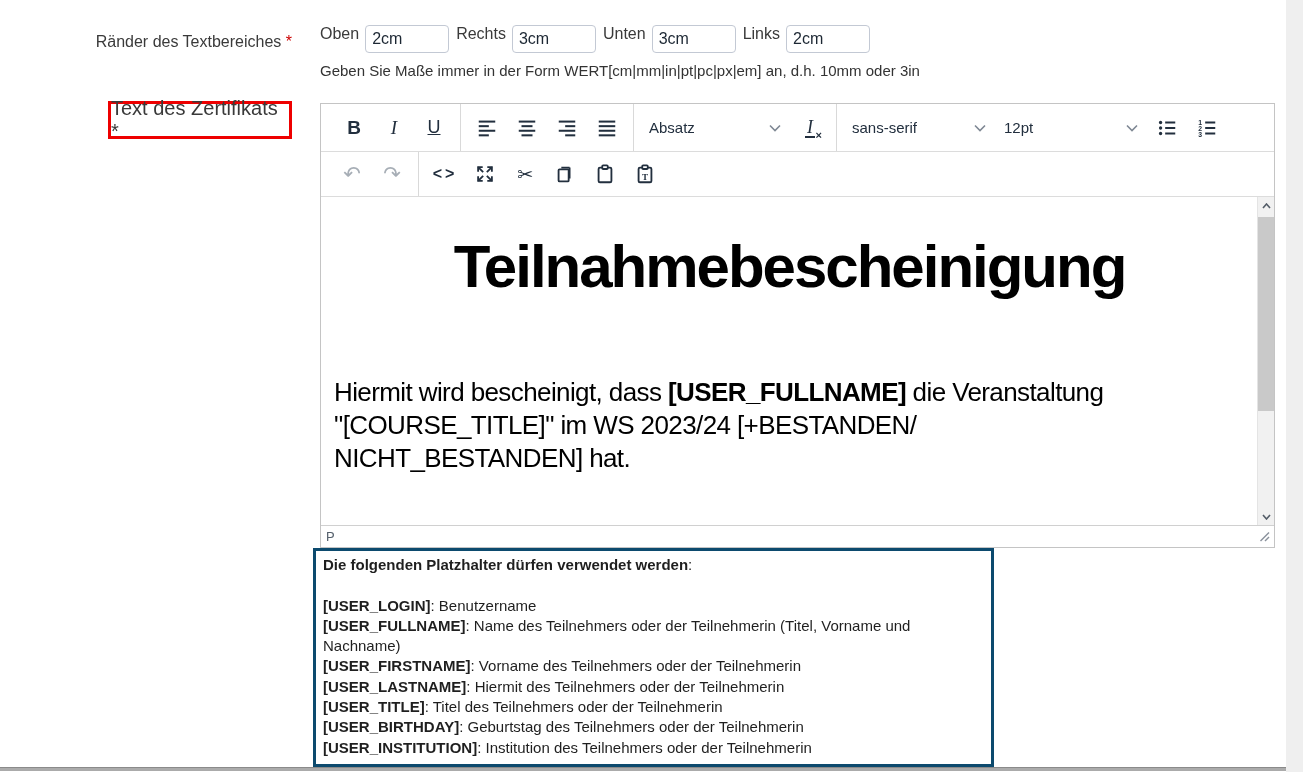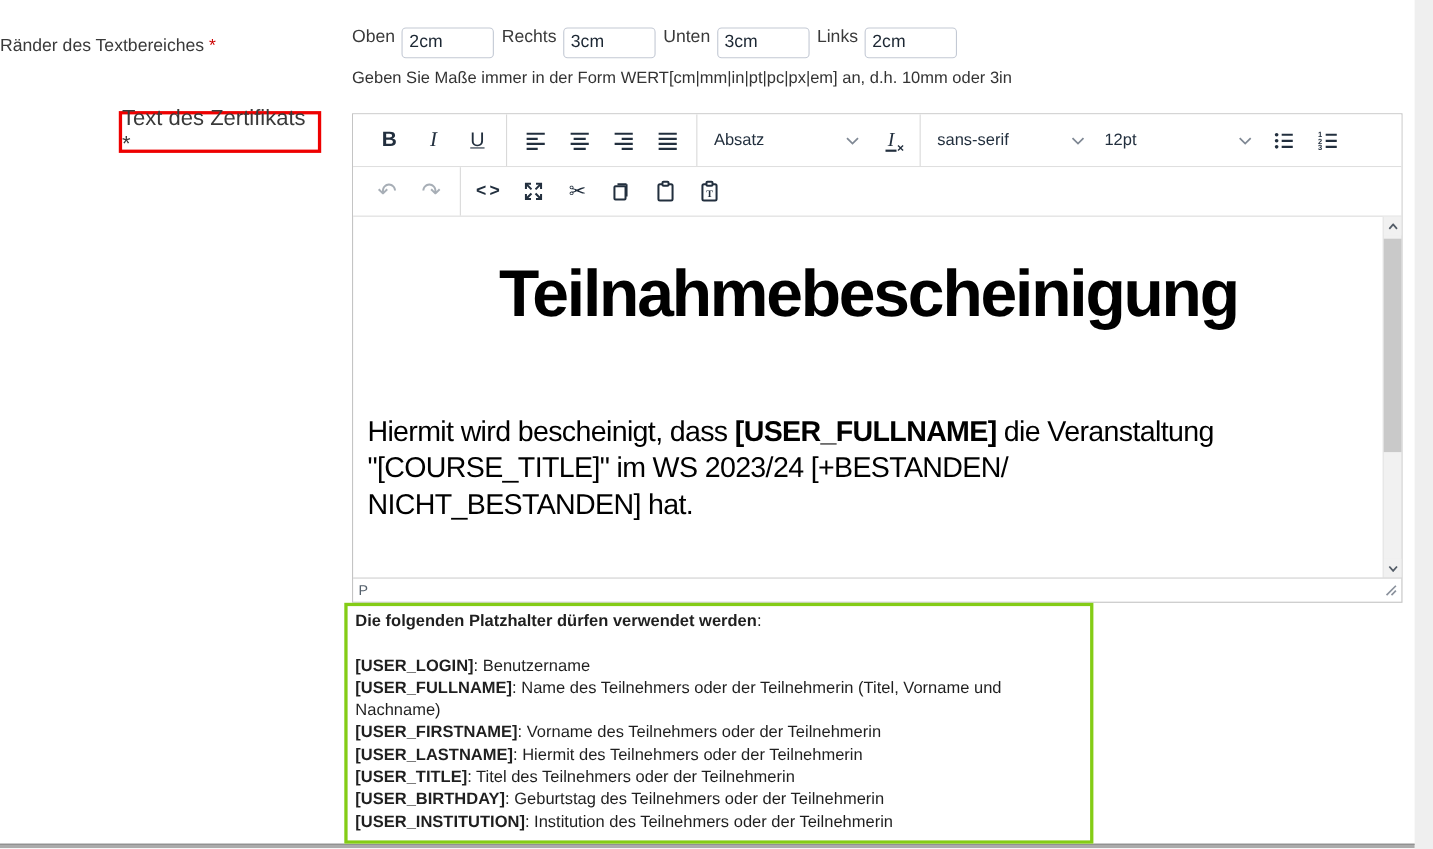--- a/index.html
+++ b/index.html
@@ -6,21 +6,21 @@
   body { background:#fff; }
   .stage {
     position:relative; width:1303px; height:772px; overflow:hidden;
     background:#ffffff; font-family:"Liberation Sans", sans-serif; color:#333;
   }
   
   .right-gutter { position:absolute; top:0; right:0; width:17px; height:772px; background:#efefef; }
   .bottom-bar { position:absolute; left:0; bottom:1px; width:1286px; height:4px; background:#ababab; border-top:1px solid #8a8a8a; }
 
   
-  .row-label { position:absolute; left:0; width:292px; font-size:16px; color:#3a3a3a; }
+  .row-label { position:absolute; left:0; width:292px; text-align:right; font-size:16px; color:#3a3a3a; }
   .row-label .req { color:#cc0000; }
   .label-margins { top:33px; }
   .cert-label-box {
     position:absolute; left:108px; top:101px; width:184px; height:38px;
     border:3px solid #ee0000; display:flex; align-items:center; justify-content:center;
     font-size:20px; color:#3a3a3a; background:#fff;
   }
   .fields-row { position:absolute; left:320px; top:25px; display:flex; font-size:16px; color:#3a3a3a; }
   .fields-row label { margin-right:6px; }
   .fields-row input {
@@ -77,21 +77,21 @@
   .sb-track { flex:1; position:relative; }
   .sb-thumb { position:absolute; left:0; top:3px; width:100%; height:194px; background:#c9c9c9; cursor:pointer; }
 
   .ed-statusbar { height:22px; border-top:1px solid #d0d0d0; display:flex; align-items:center; justify-content:space-between; padding:0 3px 0 5px; }
   .el-path { font-size:13px; color:#545f6b; }
   .resize-handle { cursor:nwse-resize; margin-right:1px; display:flex; }
 
   
   .ph-box {
     position:absolute; left:313px; top:548px; width:681px; height:219px;
-    border:3px solid #84cc16; background:#fff; overflow:hidden;
+    border:3px solid #0c4a6e; background:#fff; overflow:hidden;
     padding:4px 6px 0 7px; font-size:15px; line-height:20.3px; color:#1f1f1f;
   }
   .ph-title { font-weight:bold; }
   .ph-title .colon { font-weight:normal; }
   .ph-blank { height:20.3px; }
   .ph-item b { font-weight:bold; }
 </style>
 </head>
 <body>
 

